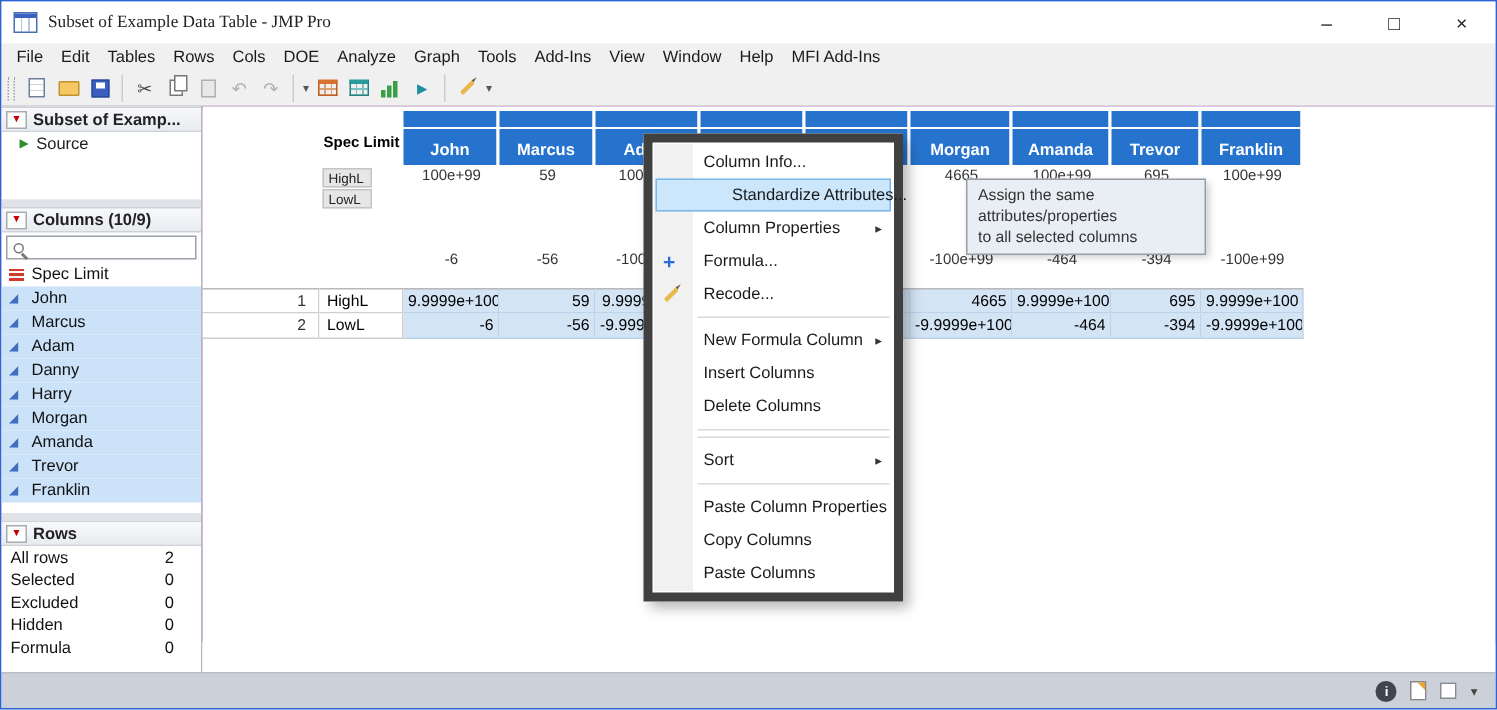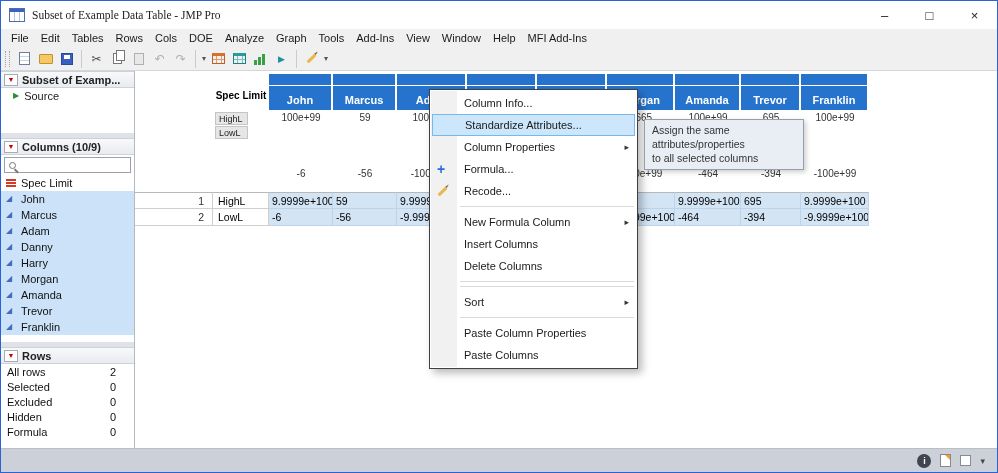--- a/index.html
+++ b/index.html
@@ -81,31 +81,31 @@
   .hcell.plain { color: #000; font-weight: bold; font-size: 10px; background: #fff; padding-bottom: 9px; }
   .spec-region { position: absolute; left: 0; top: 39px; width: 734px; height: 82px; background: #fff; }
   .spec-row { position: absolute; left: 0; display: flex; height: 13px; }
   .scell { font-size: 10px; color: #333; text-align: center; overflow: hidden; white-space: nowrap; }
   .spec-lbl { position: absolute; left: 80px; width: 33px; height: 13px; background: #e6e6e6; border: 1px solid #c4c4c4; font-size: 9px; color: #222; display: flex; align-items: center; padding-left: 3px; }
   .drow { position: absolute; left: 0; height: 17px; display: flex; }
   .rn { width: 78px; background: #fff; border-right: 1px solid #cfcfcf; border-bottom: 1px solid #cfcfcf; border-top: 1px solid #b8b8b8; font-size: 10.5px; color: #333; text-align: right; padding: 2px 8px 0 0; }
   .drow + .drow .rn, .drow + .drow .dc { border-top: none; }
   .dc { border-right: 1px solid #cfcfcf; border-bottom: 1px solid #cfcfcf; border-top: 1px solid #b8b8b8; font-size: 10.5px; color: #000; padding: 2px 3px 0 3px; white-space: nowrap; overflow: hidden; }
   .dc.lbl { background: #fff; text-align: left; padding-left: 5px; }
-  .dc.selc { background: #d3e4f5; border-right-color: #bdd3ea; border-bottom-color: #bdd3ea; text-align: left; }
+  .dc.selc { background: #d3e4f5; border-right-color: #bdd3ea; border-bottom-color: #bdd3ea; text-align: right; }
   .corner-btn { position: absolute; width: 14px; height: 13px; background: #fdfdfd; border: 1px solid #a7abb2; display: flex; align-items: center; justify-content: center; font-size: 7px; line-height: 1; color: #555; }
   .corner-btn.red { color: #c40000; }
   .list-glyph { width: 8px; height: 7px; background: repeating-linear-gradient(#6a7f9a 0 1px, rgba(0,0,0,0) 1px 3px); }
 
   
-  .menu { position: absolute; left: 428px; top: 88px; width: 209px; background: #fff; border: 1px solid #404040; box-shadow: 4px 4px 8px rgba(0,0,0,0.28); padding: 2px 0; z-index: 50; }
+  .menu { position: absolute; left: 428px; top: 88px; width: 173px; background: #fff; border: 6px solid #404040; box-shadow: 4px 4px 8px rgba(0,0,0,0.28); padding: 2px 0; z-index: 50; }
   .menu .gutter { position: absolute; left: 1px; top: 1px; bottom: 1px; width: 26px; background: #f1f1f2; }
   .mi { position: relative; height: 22px; line-height: 22px; padding-left: 34px; font-size: 11px; color: #1a1a1a; white-space: nowrap; }
   .mi .mi-arrow { position: absolute; right: 8px; font-size: 9px; color: #333; }
-  .mi.hl { height: 22px; line-height: 20px; background: #cce6fb; border: 1px solid #7ab8ea; margin: 0 2px; padding-left: 32px; }
+  .mi.hl { height: 22px; line-height: 20px; background: #cce6fb; border: 1px solid #7ab8ea; margin: 0 2px; padding-left: 50px; }
   .msep { height: 1px; background: #d9d9d9; margin: 4px 3px 4px 30px; }
   .mi-ic { position: absolute; left: 7px; top: 0; height: 22px; display: flex; align-items: center; }
   .plus-glyph { color: #2b6bd8; font-weight: bold; font-size: 14px; }
   .tag-glyph { width: 12px; height: 8px; background: #f2c14e; border: 1px solid #c89b30; border-radius: 2px; position: relative; }
   .tag-glyph i { position: absolute; left: 2px; top: 2px; width: 3px; height: 3px; background: #fff; border-radius: 50%; }
 
   
   .tooltip { position: absolute; left: 643px; top: 118px; width: 160px; background: #e9eef4; border: 1px solid #979ea6; padding: 3px 7px; font-size: 10.5px; color: #333; line-height: 1.35; box-shadow: 2px 2px 5px rgba(0,0,0,0.2); z-index: 60; }
 
   
@@ -440,20 +440,23 @@
     <div class="msep"></div>
     <div class="mi">
       <span class="mi-label">Sort</span>
       <span class="mi-arrow">▸</span>
     </div>
     <div class="msep"></div>
     <div class="mi">
       <span class="mi-label">Paste Column Properties</span>
     </div>
     <div class="mi">
+      <span class="mi-label">Copy Columns</span>
+    </div>
+    <div class="mi">
       <span class="mi-label">Paste Columns</span>
     </div>
   </div>
 
   <div class="tooltip">
     <div>Assign the same attributes/properties</div>
     <div>to all selected columns</div>
   </div>
 
 </div>

